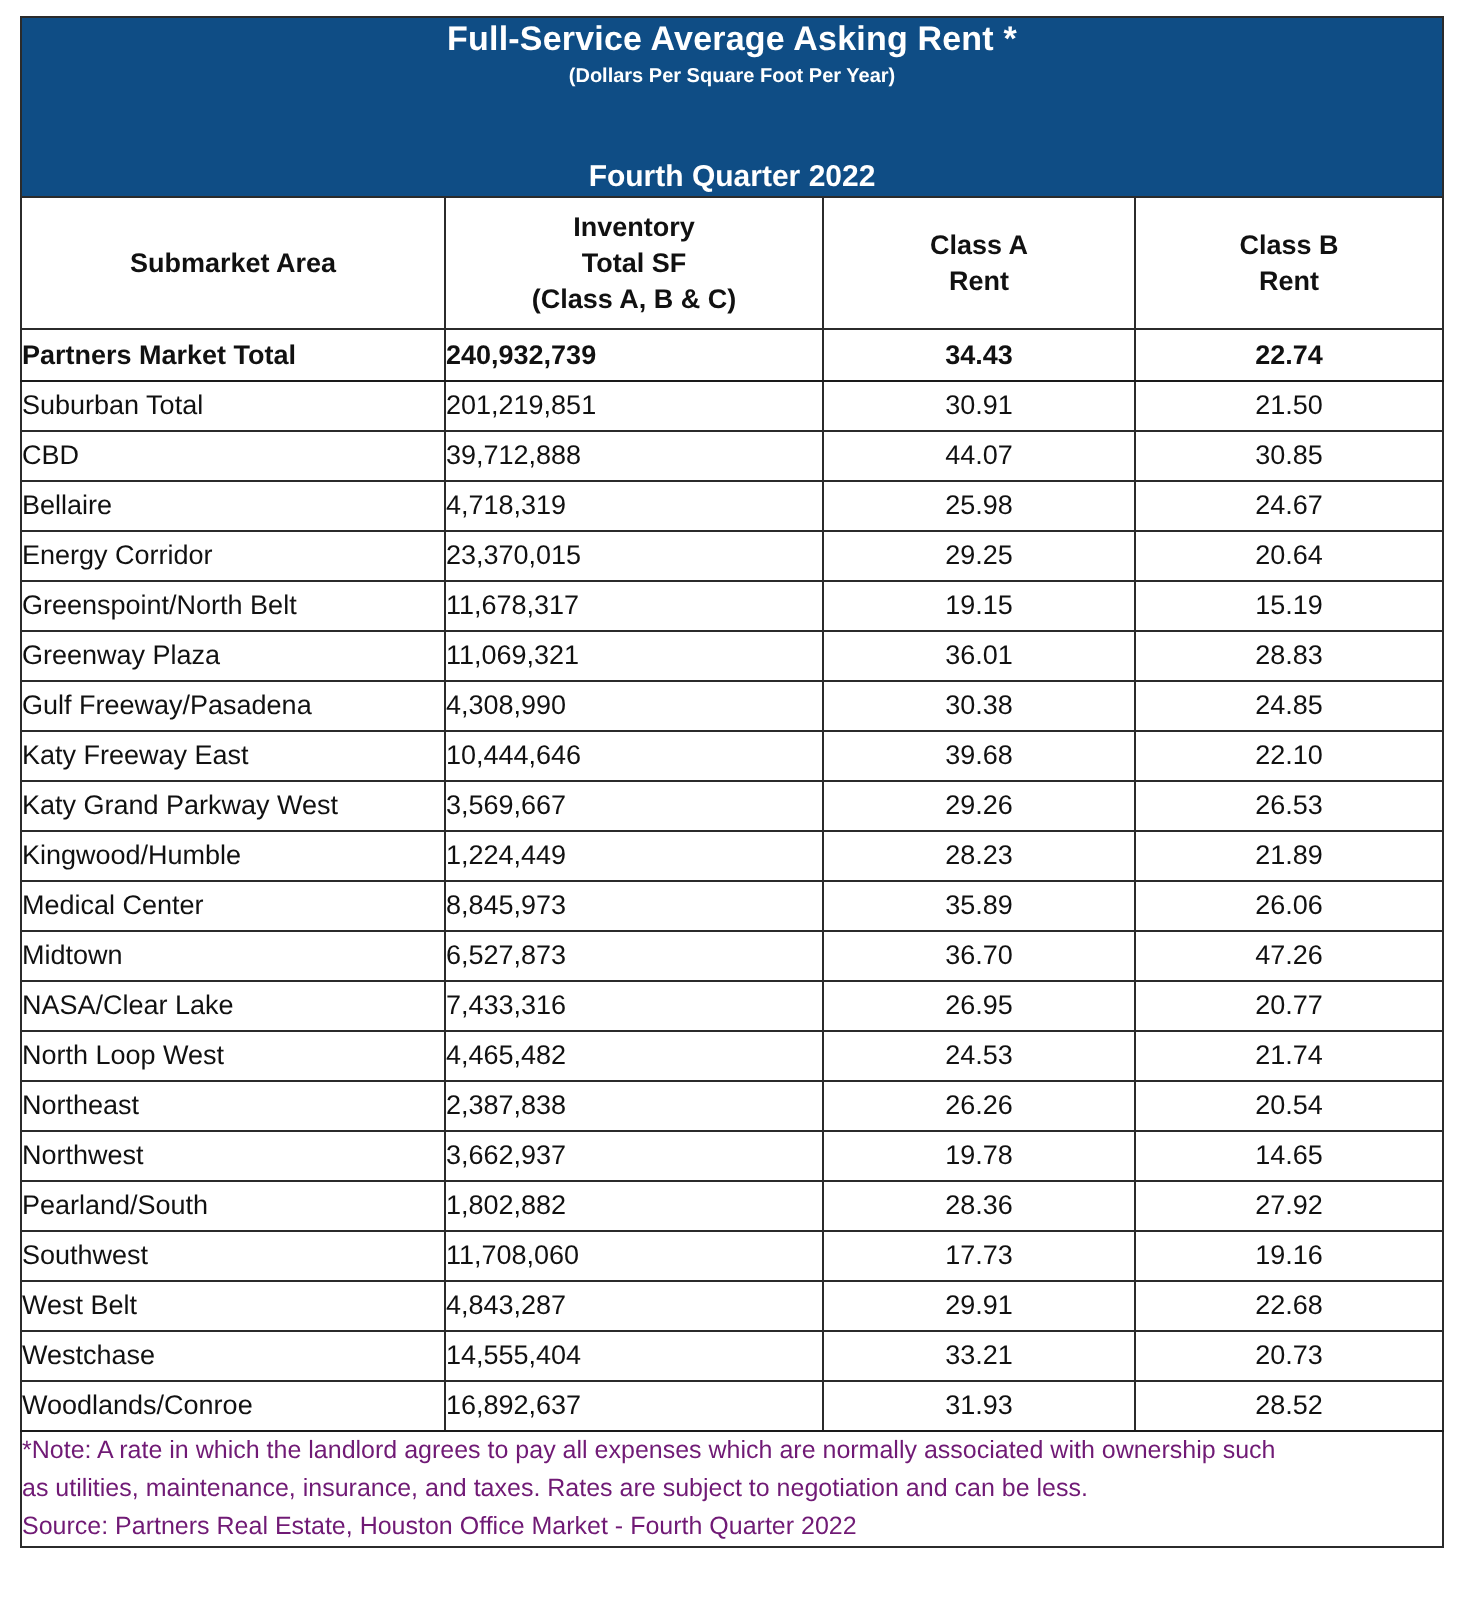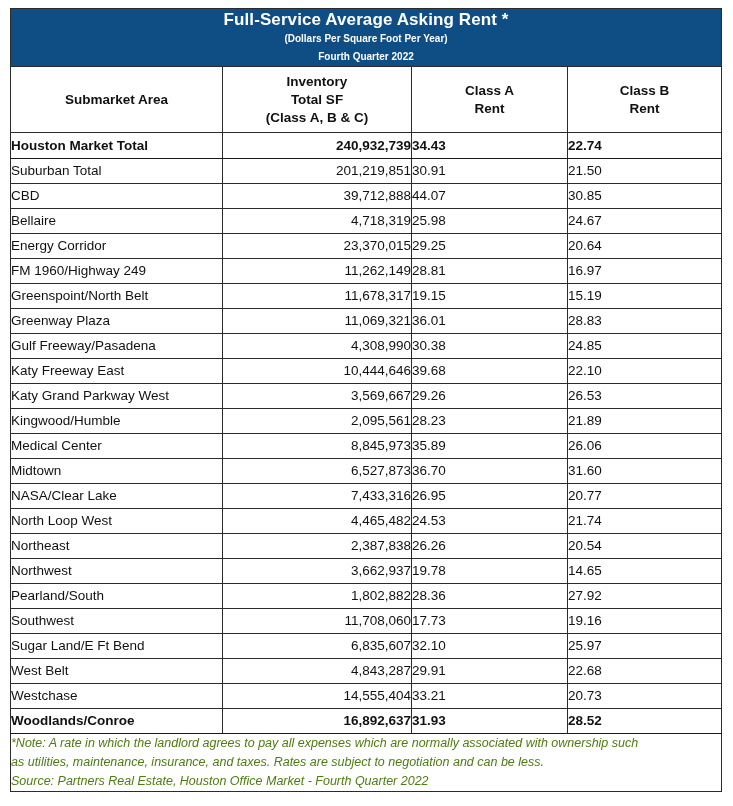--- a/index.html
+++ b/index.html
@@ -57,23 +57,24 @@
     font-weight: bold;
     line-height: 21px;
     letter-spacing: .1px;
   }
   .title-line2 {
     font-size: 10px;
     font-weight: bold;
     line-height: 18px;
   }
   .title-line3 {
-    font-size: 10px;
+    font-size: 15px;
     font-weight: bold;
     line-height: 18px;
+    margin-top: 32px;
   }
 
   
   th.colhead {
     height: 66px;
     vertical-align: middle;
     text-align: center;
     font-size: 13.5px;
     font-weight: bold;
     color: #111111;
@@ -87,51 +88,50 @@
     height: 24px;
     font-size: 13.5px;
     color: #111111;
     line-height: 24px;
   }
   td.area {
     text-align: left;
     padding-left: 7px;
   }
   td.num {
-    text-align: right;
+    text-align: left;
     padding-right: 16px;
     margin-left: 16px;
   }
   td.rentnum {
+    text-align: center;
   }
   tr.total-row td {
     font-weight: bold;
     border-bottom: 1.5px solid #1a1a1a;
     border-top: 1.5px solid #1a1a1a;
     height: 25px;
     line-height: 25px;
   }
   tr.last-data-row td {
     border-bottom: 1.5px solid #1a1a1a;
-    font-weight: bold;
   }
 
   
   td.footnote {
     border: 1.5px solid #1a1a1a;
     border-top: none;
     padding: 5px 8px 6px 8px;
     text-align: left;
   }
   .fn-line {
     font-size: 12.5px;
-    color: #4d7c0f;
+    color: #701a75;
     line-height: 19px;
     white-space: nowrap;
-    font-style: italic;
   }
 </style>
 </head>
 <body>
 
 <div id="sheet">
   <div class="table-wrap">
     <table class="rent">
       <colgroup>
         <col class="c0">
@@ -161,21 +161,21 @@
             <span class="hl">Rent</span>
           </th>
           <th class="colhead">
             <span class="hl">Class B</span>
             <span class="hl">Rent</span>
           </th>
         </tr>
       </thead>
       <tbody id="rent-body">
           <tr class="data-row total-row">
-            <td class="area">Houston Market Total</td>
+            <td class="area">Partners Market Total</td>
             <td class="num">240,932,739</td>
             <td class="rentnum">34.43</td>
             <td class="rentnum">22.74</td>
           </tr>
           <tr class="data-row">
             <td class="area">Suburban Total</td>
             <td class="num">201,219,851</td>
             <td class="rentnum">30.91</td>
             <td class="rentnum">21.50</td>
           </tr>
@@ -191,26 +191,20 @@
             <td class="rentnum">25.98</td>
             <td class="rentnum">24.67</td>
           </tr>
           <tr class="data-row">
             <td class="area">Energy Corridor</td>
             <td class="num">23,370,015</td>
             <td class="rentnum">29.25</td>
             <td class="rentnum">20.64</td>
           </tr>
           <tr class="data-row">
-            <td class="area">FM 1960/Highway 249</td>
-            <td class="num">11,262,149</td>
-            <td class="rentnum">28.81</td>
-            <td class="rentnum">16.97</td>
-          </tr>
-          <tr class="data-row">
             <td class="area">Greenspoint/North Belt</td>
             <td class="num">11,678,317</td>
             <td class="rentnum">19.15</td>
             <td class="rentnum">15.19</td>
           </tr>
           <tr class="data-row">
             <td class="area">Greenway Plaza</td>
             <td class="num">11,069,321</td>
             <td class="rentnum">36.01</td>
             <td class="rentnum">28.83</td>
@@ -228,35 +222,35 @@
             <td class="rentnum">22.10</td>
           </tr>
           <tr class="data-row">
             <td class="area">Katy Grand Parkway West</td>
             <td class="num">3,569,667</td>
             <td class="rentnum">29.26</td>
             <td class="rentnum">26.53</td>
           </tr>
           <tr class="data-row">
             <td class="area">Kingwood/Humble</td>
-            <td class="num">2,095,561</td>
+            <td class="num">1,224,449</td>
             <td class="rentnum">28.23</td>
             <td class="rentnum">21.89</td>
           </tr>
           <tr class="data-row">
             <td class="area">Medical Center</td>
             <td class="num">8,845,973</td>
             <td class="rentnum">35.89</td>
             <td class="rentnum">26.06</td>
           </tr>
           <tr class="data-row">
             <td class="area">Midtown</td>
             <td class="num">6,527,873</td>
             <td class="rentnum">36.70</td>
-            <td class="rentnum">31.60</td>
+            <td class="rentnum">47.26</td>
           </tr>
           <tr class="data-row">
             <td class="area">NASA/Clear Lake</td>
             <td class="num">7,433,316</td>
             <td class="rentnum">26.95</td>
             <td class="rentnum">20.77</td>
           </tr>
           <tr class="data-row">
             <td class="area">North Loop West</td>
             <td class="num">4,465,482</td>
@@ -279,26 +273,20 @@
             <td class="area">Pearland/South</td>
             <td class="num">1,802,882</td>
             <td class="rentnum">28.36</td>
             <td class="rentnum">27.92</td>
           </tr>
           <tr class="data-row">
             <td class="area">Southwest</td>
             <td class="num">11,708,060</td>
             <td class="rentnum">17.73</td>
             <td class="rentnum">19.16</td>
-          </tr>
-          <tr class="data-row">
-            <td class="area">Sugar Land/E Ft Bend</td>
-            <td class="num">6,835,607</td>
-            <td class="rentnum">32.10</td>
-            <td class="rentnum">25.97</td>
           </tr>
           <tr class="data-row">
             <td class="area">West Belt</td>
             <td class="num">4,843,287</td>
             <td class="rentnum">29.91</td>
             <td class="rentnum">22.68</td>
           </tr>
           <tr class="data-row">
             <td class="area">Westchase</td>
             <td class="num">14,555,404</td>

